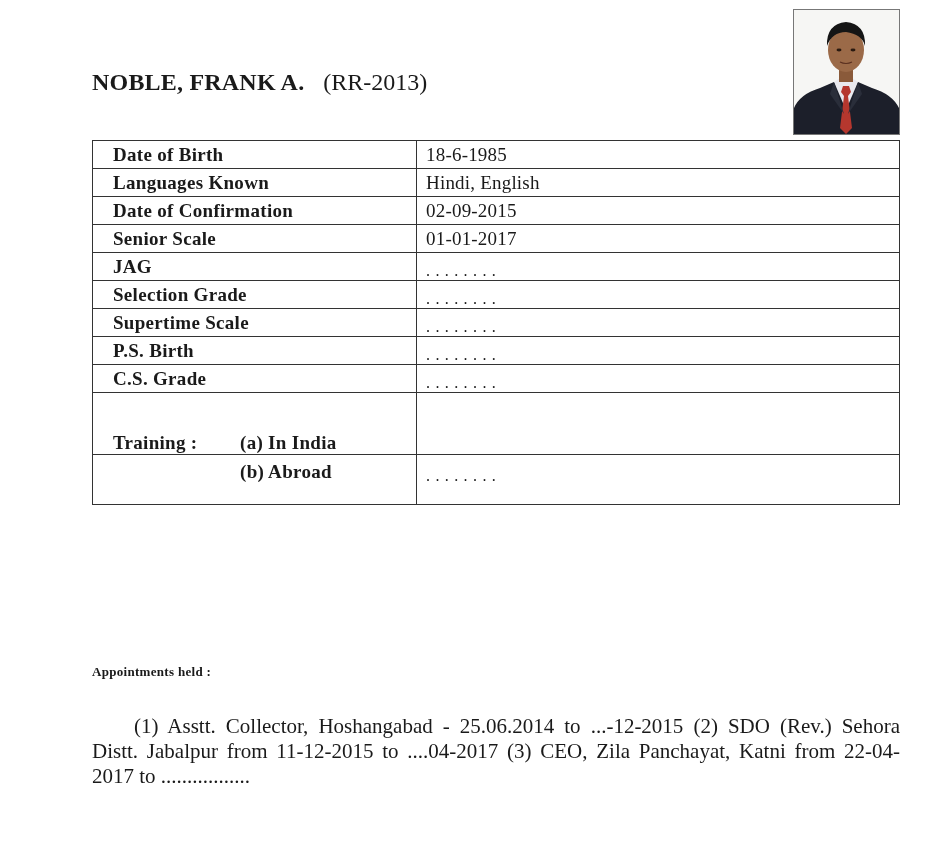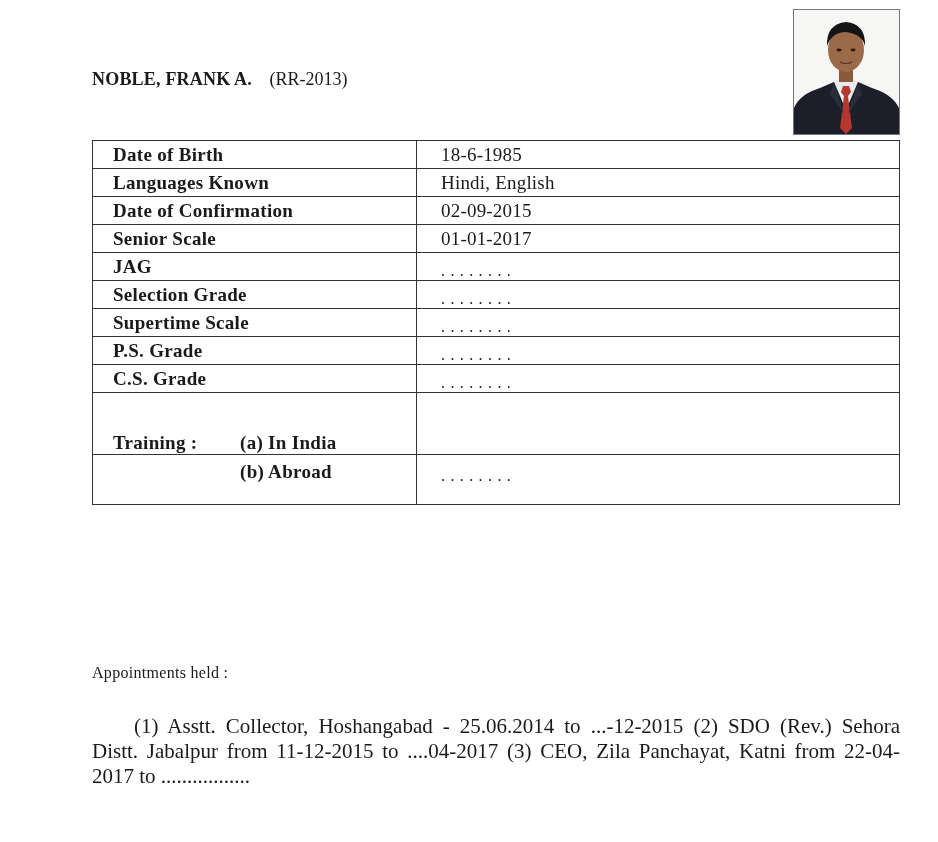--- a/index.html
+++ b/index.html
@@ -12,21 +12,21 @@
       height: 842px;
       position: relative;
       overflow: hidden;
       font-family: "Liberation Serif", "DejaVu Serif", serif;
       color: #1a1a1a;
     }
     .header {
       position: absolute;
       left: 92px;
       top: 69px;
-      font-size: 18px;
+      font-size: 24px;
       white-space: nowrap;
     }
     .header .name {
       font-weight: bold;
       letter-spacing: 0.2px;
     }
     .header .batch {
       margin-left: 13px;
       font-weight: normal;
     }
@@ -58,21 +58,21 @@
       vertical-align: middle;
       box-sizing: border-box;
     }
     table.profile td.label {
       width: 324px;
       font-weight: bold;
       padding-left: 20px;
       letter-spacing: 0.3px;
     }
     table.profile td.value {
-      padding-left: 24px;
+      padding-left: 9px;
       letter-spacing: 0.2px;
       margin-left: 12px;
     }
     table.profile td.value .dots {
       letter-spacing: 5.4px;
       font-size: 16px;
       position: relative;
       top: 3px;
     }
     table.profile tr.tall td {
@@ -89,22 +89,22 @@
       display: inline-block;
     }
     .abroad-indent {
       display: inline-block;
       width: 127px;
     }
     .section-title {
       position: absolute;
       left: 92px;
       top: 664px;
-      font-size: 16px;
-      font-weight: normal;
+      font-size: 13px;
+      font-weight: bold;
       letter-spacing: 0.3px;
     }
     .appointments {
       position: absolute;
       left: 92px;
       top: 714px;
       width: 808px;
       font-size: 21px;
       line-height: 25px;
       text-align: justify;
@@ -182,21 +182,21 @@
     </tr>
     <tr>
       <td class="label">Selection Grade</td>
       <td class="value"><span class="dots">........</span></td>
     </tr>
     <tr>
       <td class="label">Supertime Scale</td>
       <td class="value"><span class="dots">........</span></td>
     </tr>
     <tr>
-      <td class="label">P.S. Grade</td>
+      <td class="label">P.S. Birth</td>
       <td class="value"><span class="dots">........</span></td>
     </tr>
     <tr>
       <td class="label">C.S. Grade</td>
       <td class="value"><span class="dots">........</span></td>
     </tr>
     <tr>
       <td class="label">
         <span class="training-label">Training :</span><span class="training-sub">(a) In India</span>
       </td>

